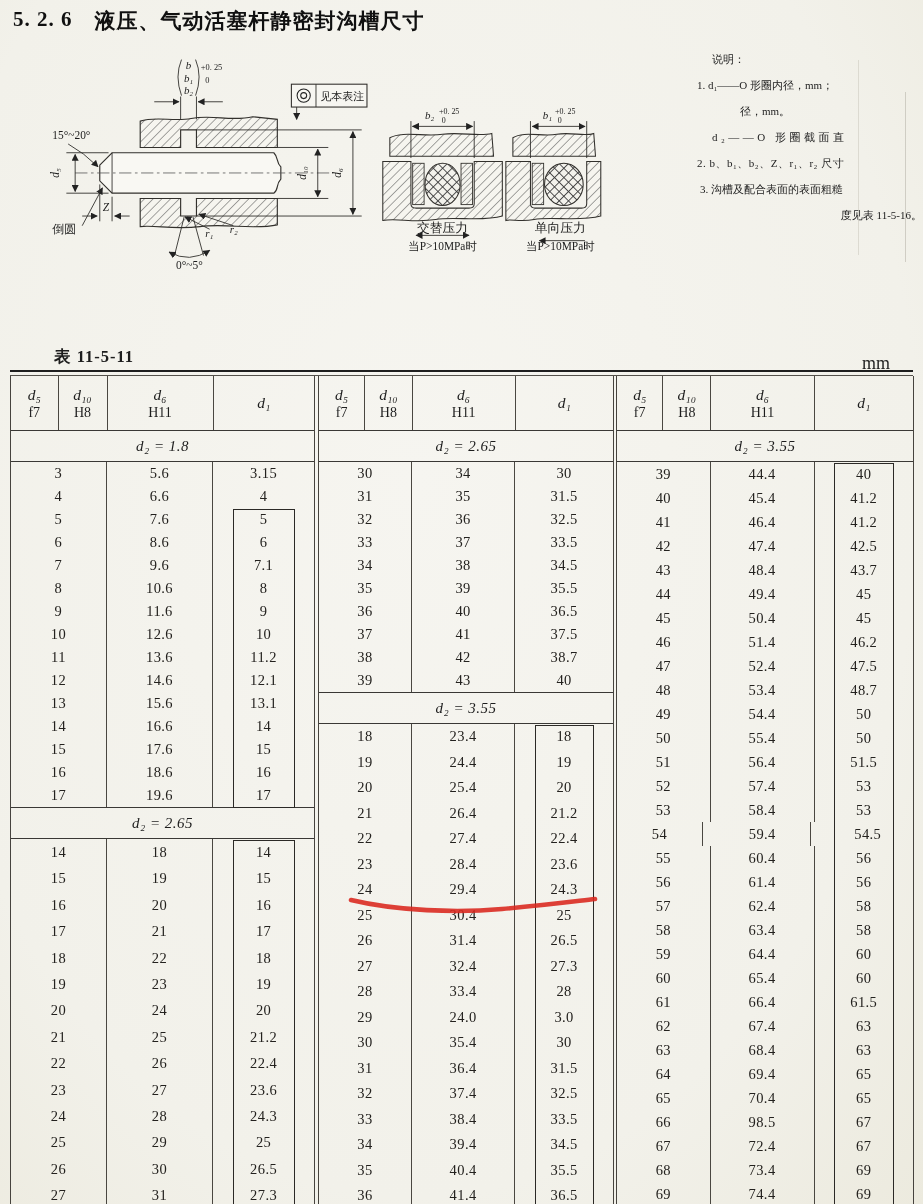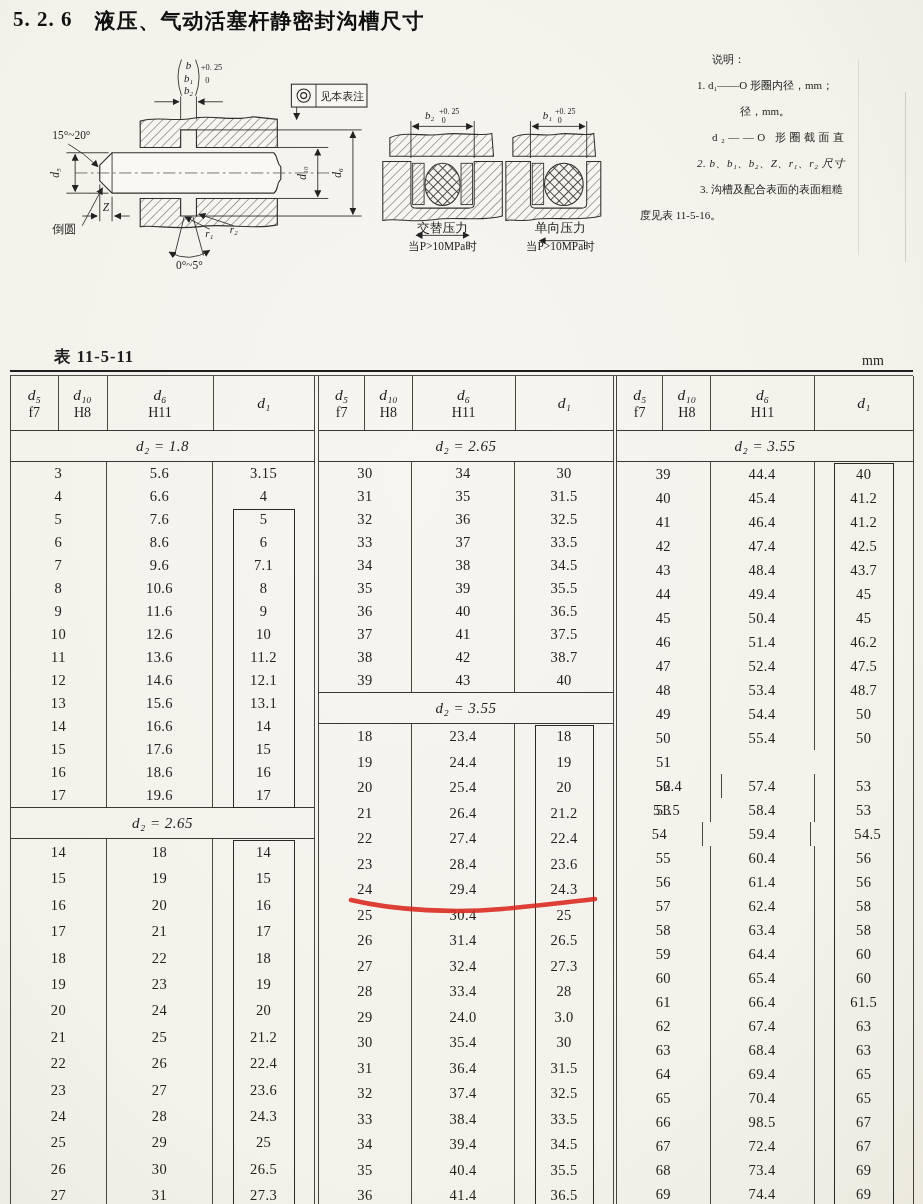--- a/index.html
+++ b/index.html
@@ -12,21 +12,21 @@
   
   .title-row{left:13px;top:7px;display:flex;gap:22px;font-size:21px;font-weight:bold;color:#101010;letter-spacing:1px;}
   
   svg text{font-family:"Liberation Serif","DejaVu Serif",serif;fill:#1c1c1c;}
   .lbl-it{font-style:italic;}
   
   .notes{left:630px;top:46px;width:292px;font-size:11px;line-height:26px;color:#222;}
   .note-line{white-space:nowrap;}
   
   .tbl-label{left:54px;top:346px;font-size:16.5px;font-weight:bold;letter-spacing:1px;}
-  .tbl-unit{left:862px;top:353px;font-size:14px;}
+  .tbl-unit{left:862px;top:353px;font-size:18px;}
   .toprule{left:10px;top:370px;width:903px;height:3px;border-top:2.6px solid #1f1f1f;border-bottom:1px solid #55524c;}
   
   .table-group{position:absolute;top:376px;height:828px;border-left:1.2px solid #46433e;border-right:1.2px solid #46433e;overflow:hidden;}
   .hdr{display:flex;height:54px;border-bottom:1.4px solid #3a3835;}
   .hcell{display:flex;flex-direction:column;justify-content:center;align-items:center;gap:1px;}
   .hcell.bdr{border-right:1px solid #4a4741;}
   .hsym{font-style:italic;font-size:15.5px;}
   .hfit{font-size:14px;}
   .subhdr{height:30px;line-height:30px;text-align:center;font-size:15px;font-style:italic;border-bottom:1.1px solid #3a3835;letter-spacing:.5px;}
   .subhdr.mid{border-top:1.1px solid #3a3835;}
@@ -169,23 +169,23 @@
   <text x="587" y="134" font-size="9">0</text>
   <text x="590" y="258" font-size="14.5" text-anchor="middle">单向压力</text>
   <text x="590" y="279" font-size="13" text-anchor="middle">当P&gt;10MPa时</text>
 </svg>
 
 <div class="abs notes" id="notes">
     <div class="note-line" style="margin-left: 82px;">说明：</div>
     <div class="note-line" style="margin-left: 67px;">1. d₁——O 形圈内径，mm；</div>
     <div class="note-line" style="margin-left: 110px;">径，mm。</div>
     <div class="note-line" style="margin-left: 82px; letter-spacing: 3.5px;">d₂——O 形圈截面直</div>
-    <div class="note-line" style="margin-left: 67px; letter-spacing: 0.5px; font-style: italic;">2. b、b₁、b₂、Z、r₁、r₂ 尺寸</div>
+    <div class="note-line" style="margin-left: 67px; letter-spacing: 0.5px;">2. b、b₁、b₂、Z、r₁、r₂ 尺寸</div>
     <div class="note-line" style="margin-left: 70px;">3. 沟槽及配合表面的表面粗糙</div>
-    <div class="note-line" style="margin-left: 10px;">度见表 11-5-16。</div>
+    <div class="note-line" style="margin-left: 10px; text-align: right;">度见表 11-5-16。</div>
   </div>
 
 <div class="abs tbl-label">表 11-5-11</div>
 <div class="abs tbl-unit">mm</div>
 <div class="abs toprule"></div>
 
 <div id="table-root">
     <div class="table-group" style="left: 10px; width: 303px;">
       <div class="hdr">
         <div class="hcell bdr" style="width: 15.5%;">
@@ -602,21 +602,21 @@
         <div class="trow" style="height: 24px; line-height: 24px;">
           <div class="tc tc1">49</div>
           <div class="tc tc2">54.4</div>
           <div class="tc tc3">50</div>
         </div>
         <div class="trow" style="height: 24px; line-height: 24px;">
           <div class="tc tc1">50</div>
           <div class="tc tc2">55.4</div>
           <div class="tc tc3">50</div>
         </div>
-        <div class="trow" style="height: 24px; line-height: 24px; flex-direction: column;">
+        <div class="trow" style="height: 24px; line-height: 24px;">
           <div class="tc tc1">51</div>
           <div class="tc tc2">56.4</div>
           <div class="tc tc3">51.5</div>
         </div>
         <div class="trow" style="height: 24px; line-height: 24px;">
           <div class="tc tc1">52</div>
           <div class="tc tc2">57.4</div>
           <div class="tc tc3">53</div>
         </div>
         <div class="trow" style="height: 24px; line-height: 24px;">

